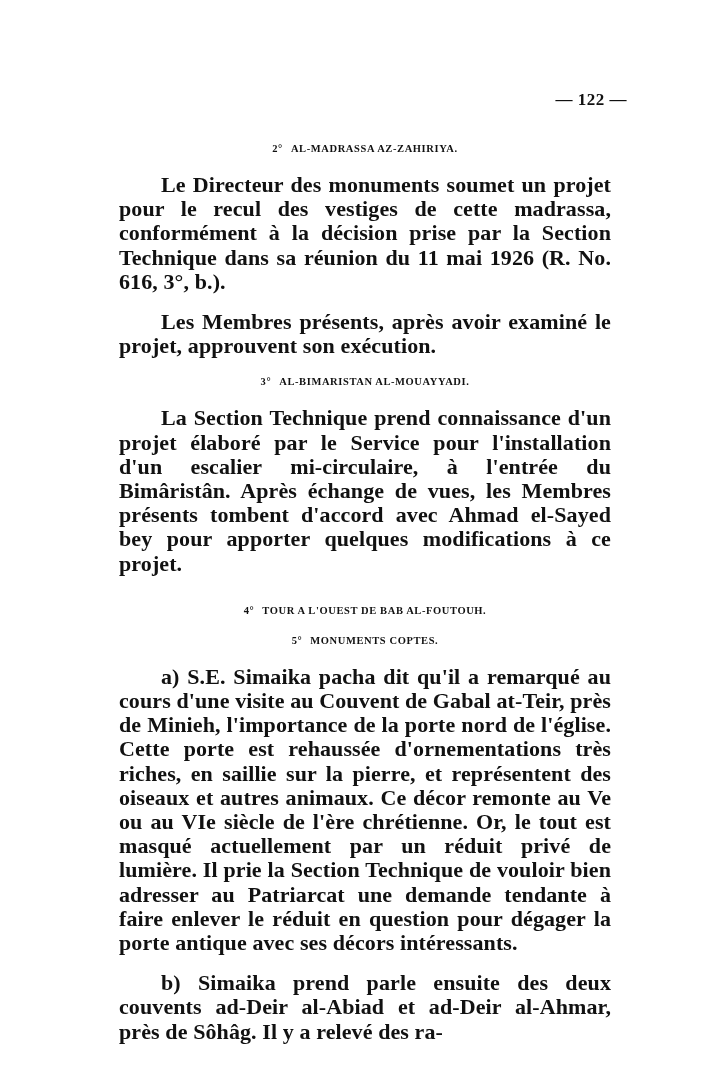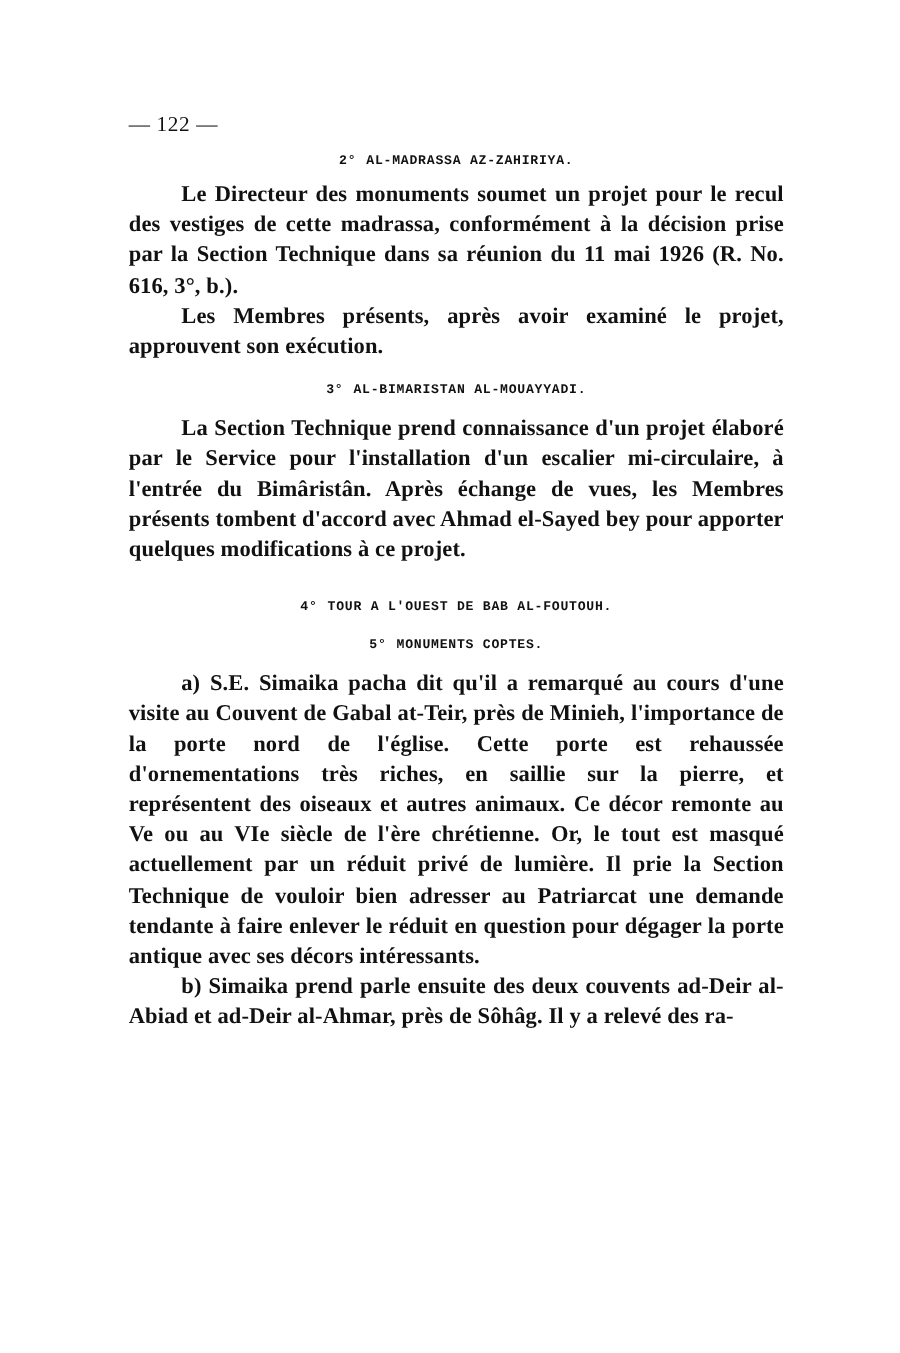--- a/index.html
+++ b/index.html
@@ -15,43 +15,42 @@
       color: #111111;
       font-family: "Liberation Serif", "DejaVu Serif", serif;
     }
     .page {
       position: absolute;
       left: 103px;
       top: 88px;
       width: 524px;
     }
     .page-number {
-      text-align: left;
+      text-align: right;
       font-size: 17px;
-      font-weight: normal;
+      font-weight: bold;
       height: 24px;
       line-height: 24px;
-      margin-bottom: 9px;
+      margin-bottom: 29px;
       letter-spacing: 0.5px;
     }
     .heading {
       text-align: center;
       font-size: 10.5px;
       font-weight: bold;
       letter-spacing: 0.6px;
       line-height: 16px;
       margin: 0;
-      font-family: Liberation Mono, monospace;
     }
     .heading .num {
       margin-right: 8px;
     }
     p {
-      margin: 0;
-      font-size: 18px;
+      margin: 16px;
+      font-size: 22px;
       line-height: 24.2px;
       text-align: justify;
       text-align-last: auto;
       font-weight: bold;
       letter-spacing: 0.1px;
     }
     p.indent {
       text-indent: 42px;
     }
     .h2 { margin-top: 2px; margin-bottom: 6px; }

